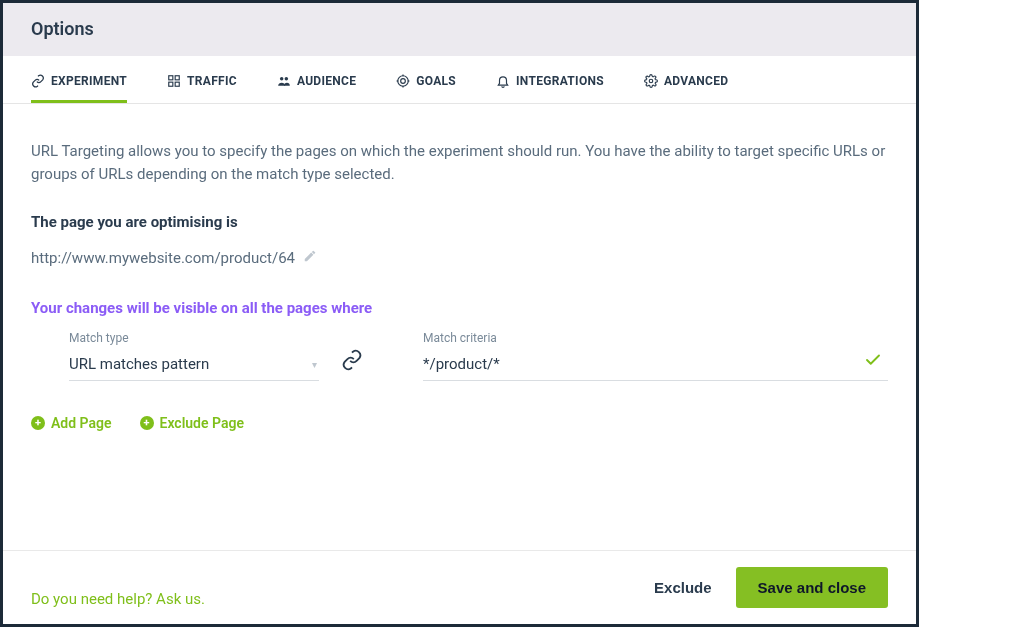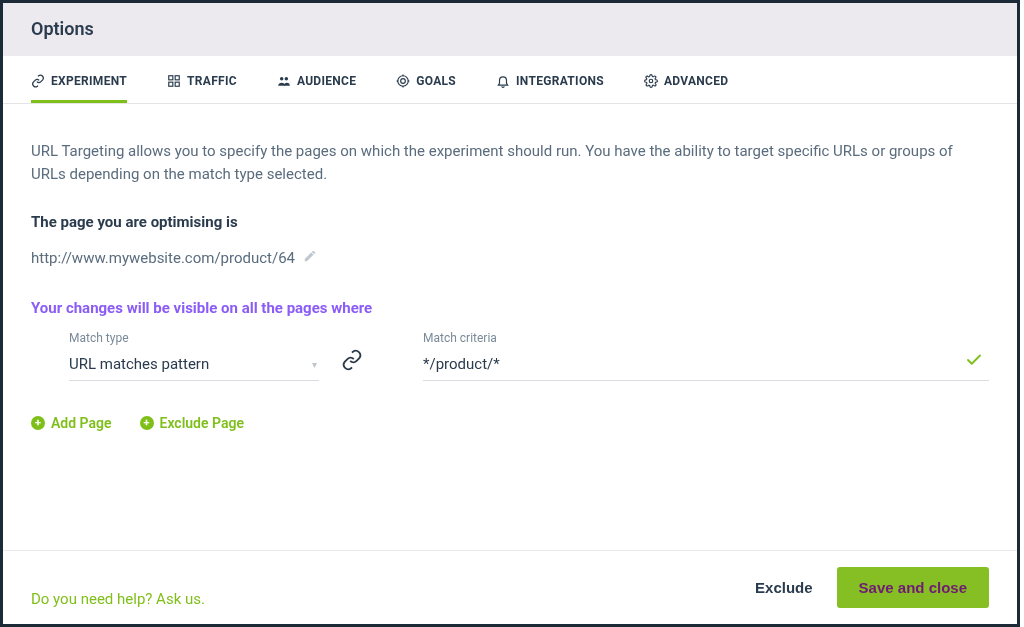--- a/index.html
+++ b/index.html
@@ -1,17 +1,17 @@
 <!DOCTYPE html>
 <html><head>
 <meta charset="utf-8">
 <style>
   * { box-sizing: border-box; margin: 0; padding: 0; }
   html, body { width: 1024px; height: 627px; font-family: -apple-system, BlinkMacSystemFont, "Segoe UI", Roboto, "Helvetica Neue", Arial, sans-serif; color: #2a3b4d; background: #fff; }
-  .frame { width: 1020px; height: 627px; border: 3px solid #1c2a38; display: flex; flex-direction: column; background: #fff; }
+  .frame { width: 919px; height: 627px; border: 3px solid #1c2a38; display: flex; flex-direction: column; background: #fff; }
   .header { background: #eceaef; padding: 15px 28px 17px; }
   .header h1 { font-size: 18px; font-weight: 600; color: #2a3b4d; }
   .tabs { display: flex; gap: 40px; padding: 0 28px; border-bottom: 1px solid #e5e5e5; align-items: center; height: 44px; margin-top: 4px;}
   .tab { display: flex; align-items: center; gap: 6px; font-size: 12px; font-weight: 700; letter-spacing: .3px; color: #2a3b4d; padding: 14px 0 12px; cursor: pointer; border-bottom: 3px solid transparent; }
   .tab.active { border-bottom-color: #7fbf1a; }
   .tab .ico { width: 14px; height: 14px; display: inline-flex; align-items: center; justify-content: center; }
   .tab .ico svg { display: block; }
   .content { padding: 36px 28px 0; flex: 1; overflow: auto; }
   .intro { font-size: 15px; line-height: 1.55; color: #5a6c7d; max-width: 960px; }
   .section-label { font-size: 15px; font-weight: 700; color: #2a3b4d; margin-top: 26px; }
@@ -27,21 +27,21 @@
   .criteria-wrap { flex: 1; position: relative; }
   .criteria-input { width: 100%; border: none; border-bottom: 1px solid #d9dde1; padding: 6px 28px 7px 0; font-size: 15px; color: #2a3b4d; outline: none; background: transparent; font-family: inherit; }
   .check { position: absolute; right: 6px; bottom: 8px; color: #7fbf1a; }
   .actions-inline { display: flex; gap: 28px; margin-top: 34px; }
   .link-action { display: inline-flex; align-items: center; gap: 6px; color: #7fbf1a; font-size: 14px; font-weight: 600; cursor: pointer; }
   .link-action .plus { width: 14px; height: 14px; border-radius: 50%; background: #7fbf1a; color: #fff; display: inline-flex; align-items: center; justify-content: center; font-size: 11px; font-weight: 700; line-height: 1; }
   .footer { border-top: 1px solid #e9e9e9; display: flex; align-items: center; justify-content: space-between; padding: 16px 28px; }
   .help-link { color: #7fbf1a; font-size: 15px; cursor: pointer; margin-top: 23px; }
   .footer-actions { display: flex; align-items: center; gap: 24px; }
   .btn-cancel { font-size: 15px; font-weight: 600; color: #2a3b4d; background: none; border: none; cursor: pointer; }
-  .btn-primary { background: #85bf23; color: #701a75; border: none; border-radius: 3px; padding: 12px 22px; font-size: 15px; font-weight: 600; cursor: pointer; }
+  .btn-primary { background: #85bf23; color: #0f172a; border: none; border-radius: 3px; padding: 12px 22px; font-size: 15px; font-weight: 600; cursor: pointer; }
 </style>
 </head>
 <body>
 
 <div class="frame">
   <div class="header">
     <h1>Options</h1>
   </div>
 
   <div class="tabs">

